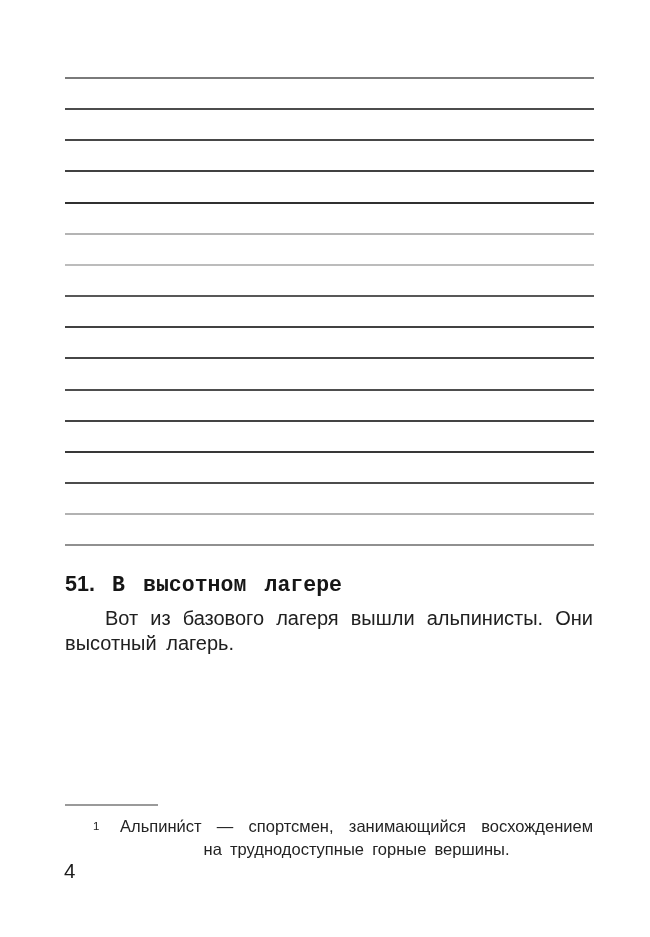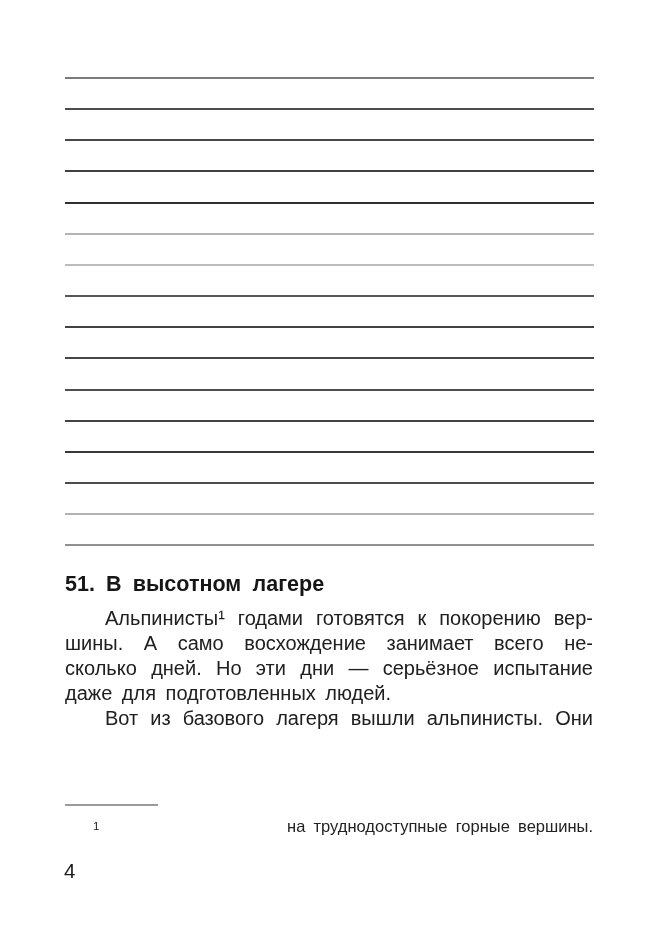--- a/index.html
+++ b/index.html
@@ -29,22 +29,23 @@
     left: 65px;
     top: 571px;
     width: 528px;
     font-size: 21.5px;
     line-height: 26px;
     font-weight: bold;
     color: #161616;
     white-space: nowrap;
   }
   .heading .ex-title {
-    margin-left: 11px;
+    margin-left: 17px;
     word-spacing: 0.25em;
+    font-family: Liberation Mono, monospace;
   }
   
   .bodytext {
     position: absolute;
     left: 65px;
     top: 606px;
     width: 528px;
     font-size: 20px;
     line-height: 25px;
     color: #202020;
@@ -83,21 +84,21 @@
     position: absolute;
     left: -27px;
     top: 0px;
     font-size: 11.5px;
   }
   .fn-line.just {
     text-align: justify;
     text-align-last: justify;
   }
   .fn-line.last {
-    text-align: right;
+    text-align: center;
     word-spacing: 0.22em;
   }
   
   .pagenum {
     position: absolute;
     left: 64px;
     top: 859px;
     font-size: 20.5px;
     color: #1c1c1c;
   }
@@ -125,33 +126,29 @@
       <div class="wline" style="top: 513.1px; background: rgb(178, 178, 178);"></div>
       <div class="wline" style="top: 544.25px; background: rgb(144, 144, 144);"></div>
     </div>
 
   <div class="heading">
     <span class="ex-number">51.</span><span class="ex-title">В высотном лагере</span>
   </div>
 
   <div class="bodytext">
     <div class="para">
-      <div class="tline indent">Альпинисты¹ годами готовятся к покорению вер-</div>
-      <div class="tline">шины. А само восхождение занимает всего не-</div>
-      <div class="tline">сколько дней. Но эти дни — серьёзное испытание</div>
-      <div class="tline last">даже для подготовленных людей.</div>
-    </div>
-    <div class="para">
       <div class="tline indent">Вот из базового лагеря вышли альпинисты. Они</div>
+      <div class="tline last">высотный лагерь.</div>
     </div>
   </div>
 
   <div class="footnote">
     <div class="fn-sep"></div>
     <div class="fn-body">
       <sup class="fn-marker">1</sup>
+      <div class="fn-line just">Альпини́ст — спортсмен, занимающийся восхождением</div>
       <div class="fn-line last">на труднодоступные горные вершины.</div>
     </div>
   </div>
 
   <div class="pagenum">4</div>
 
 </div>
 
 </body></html>

